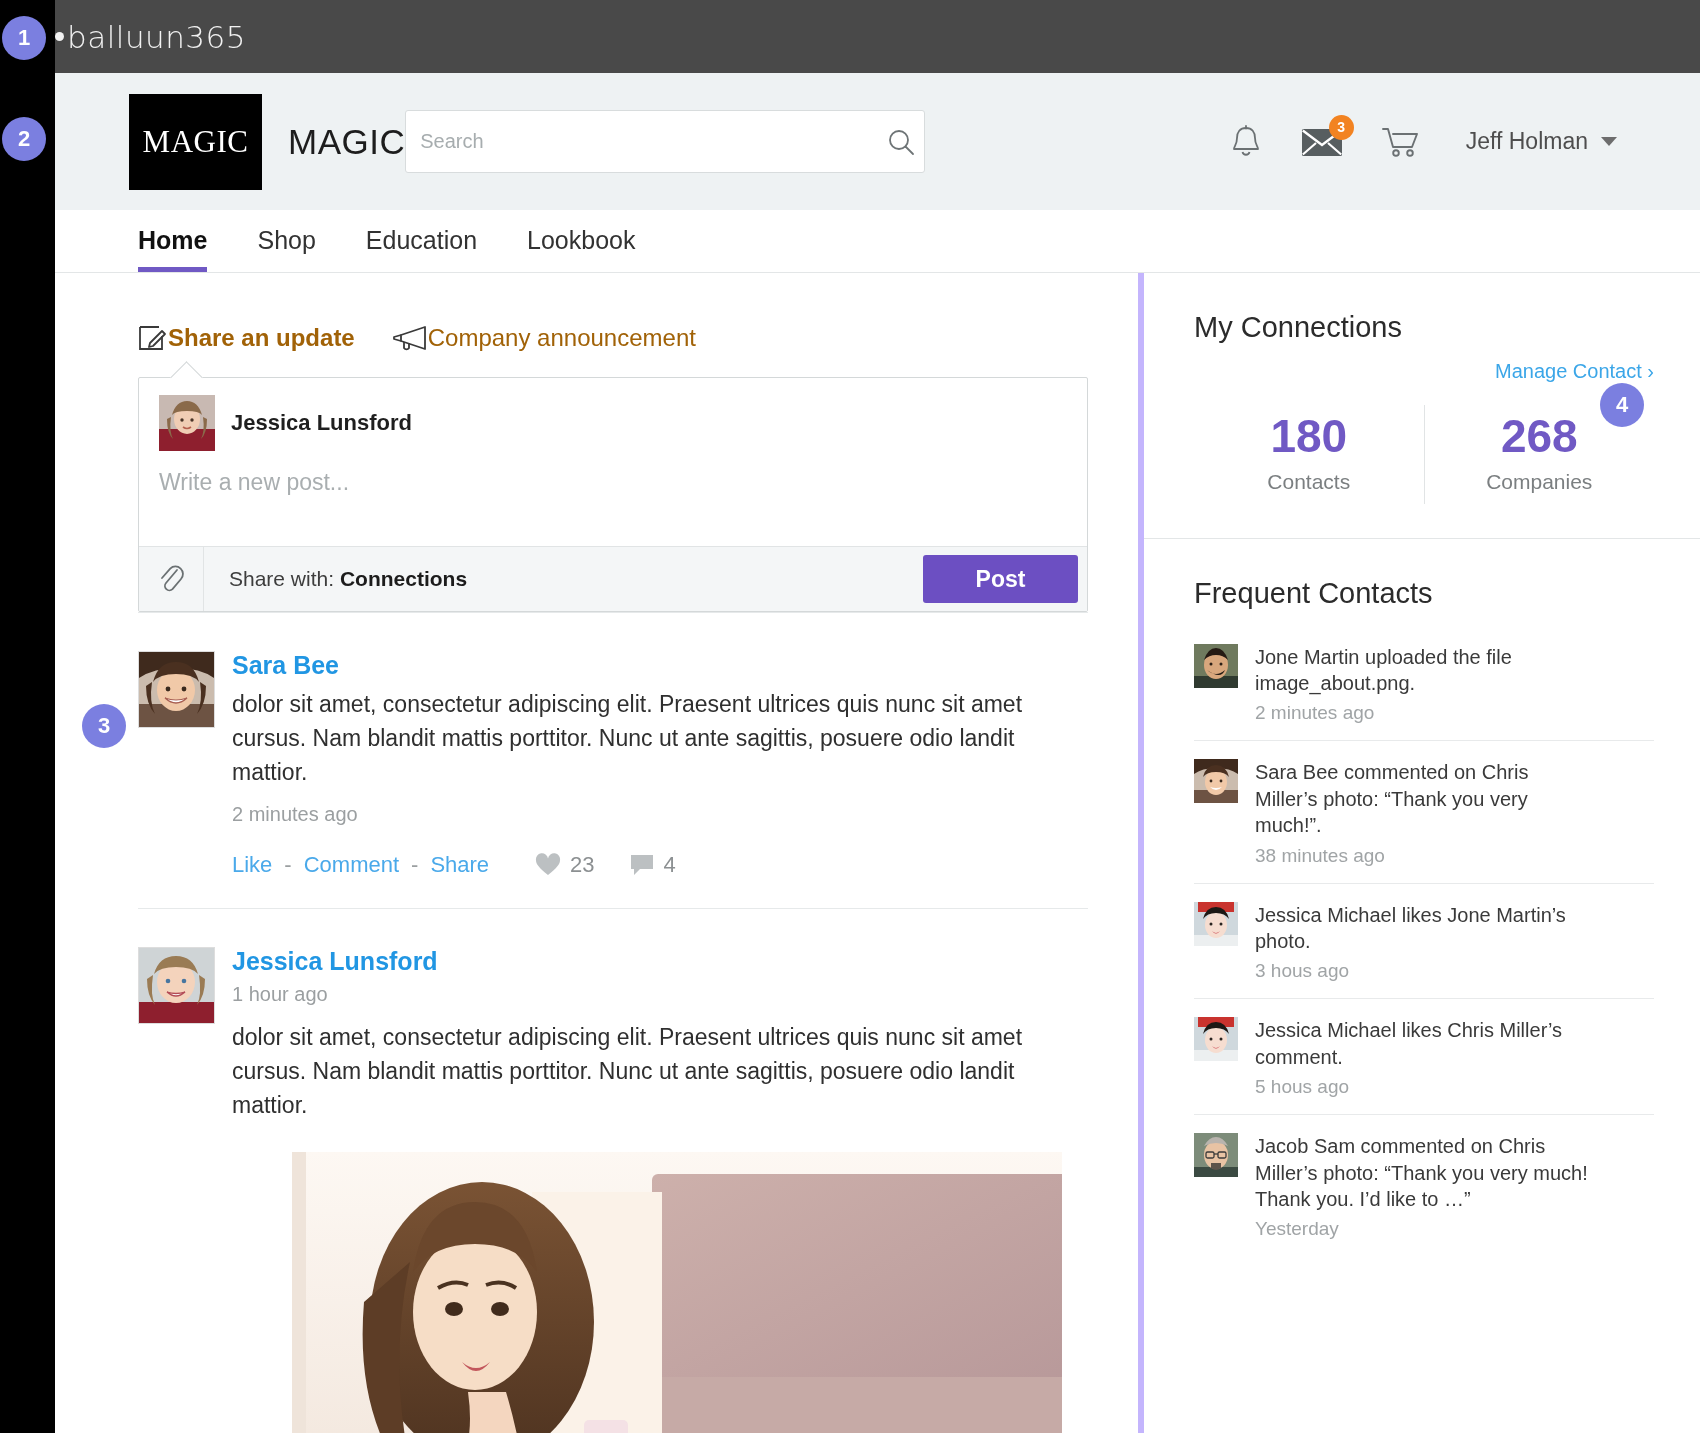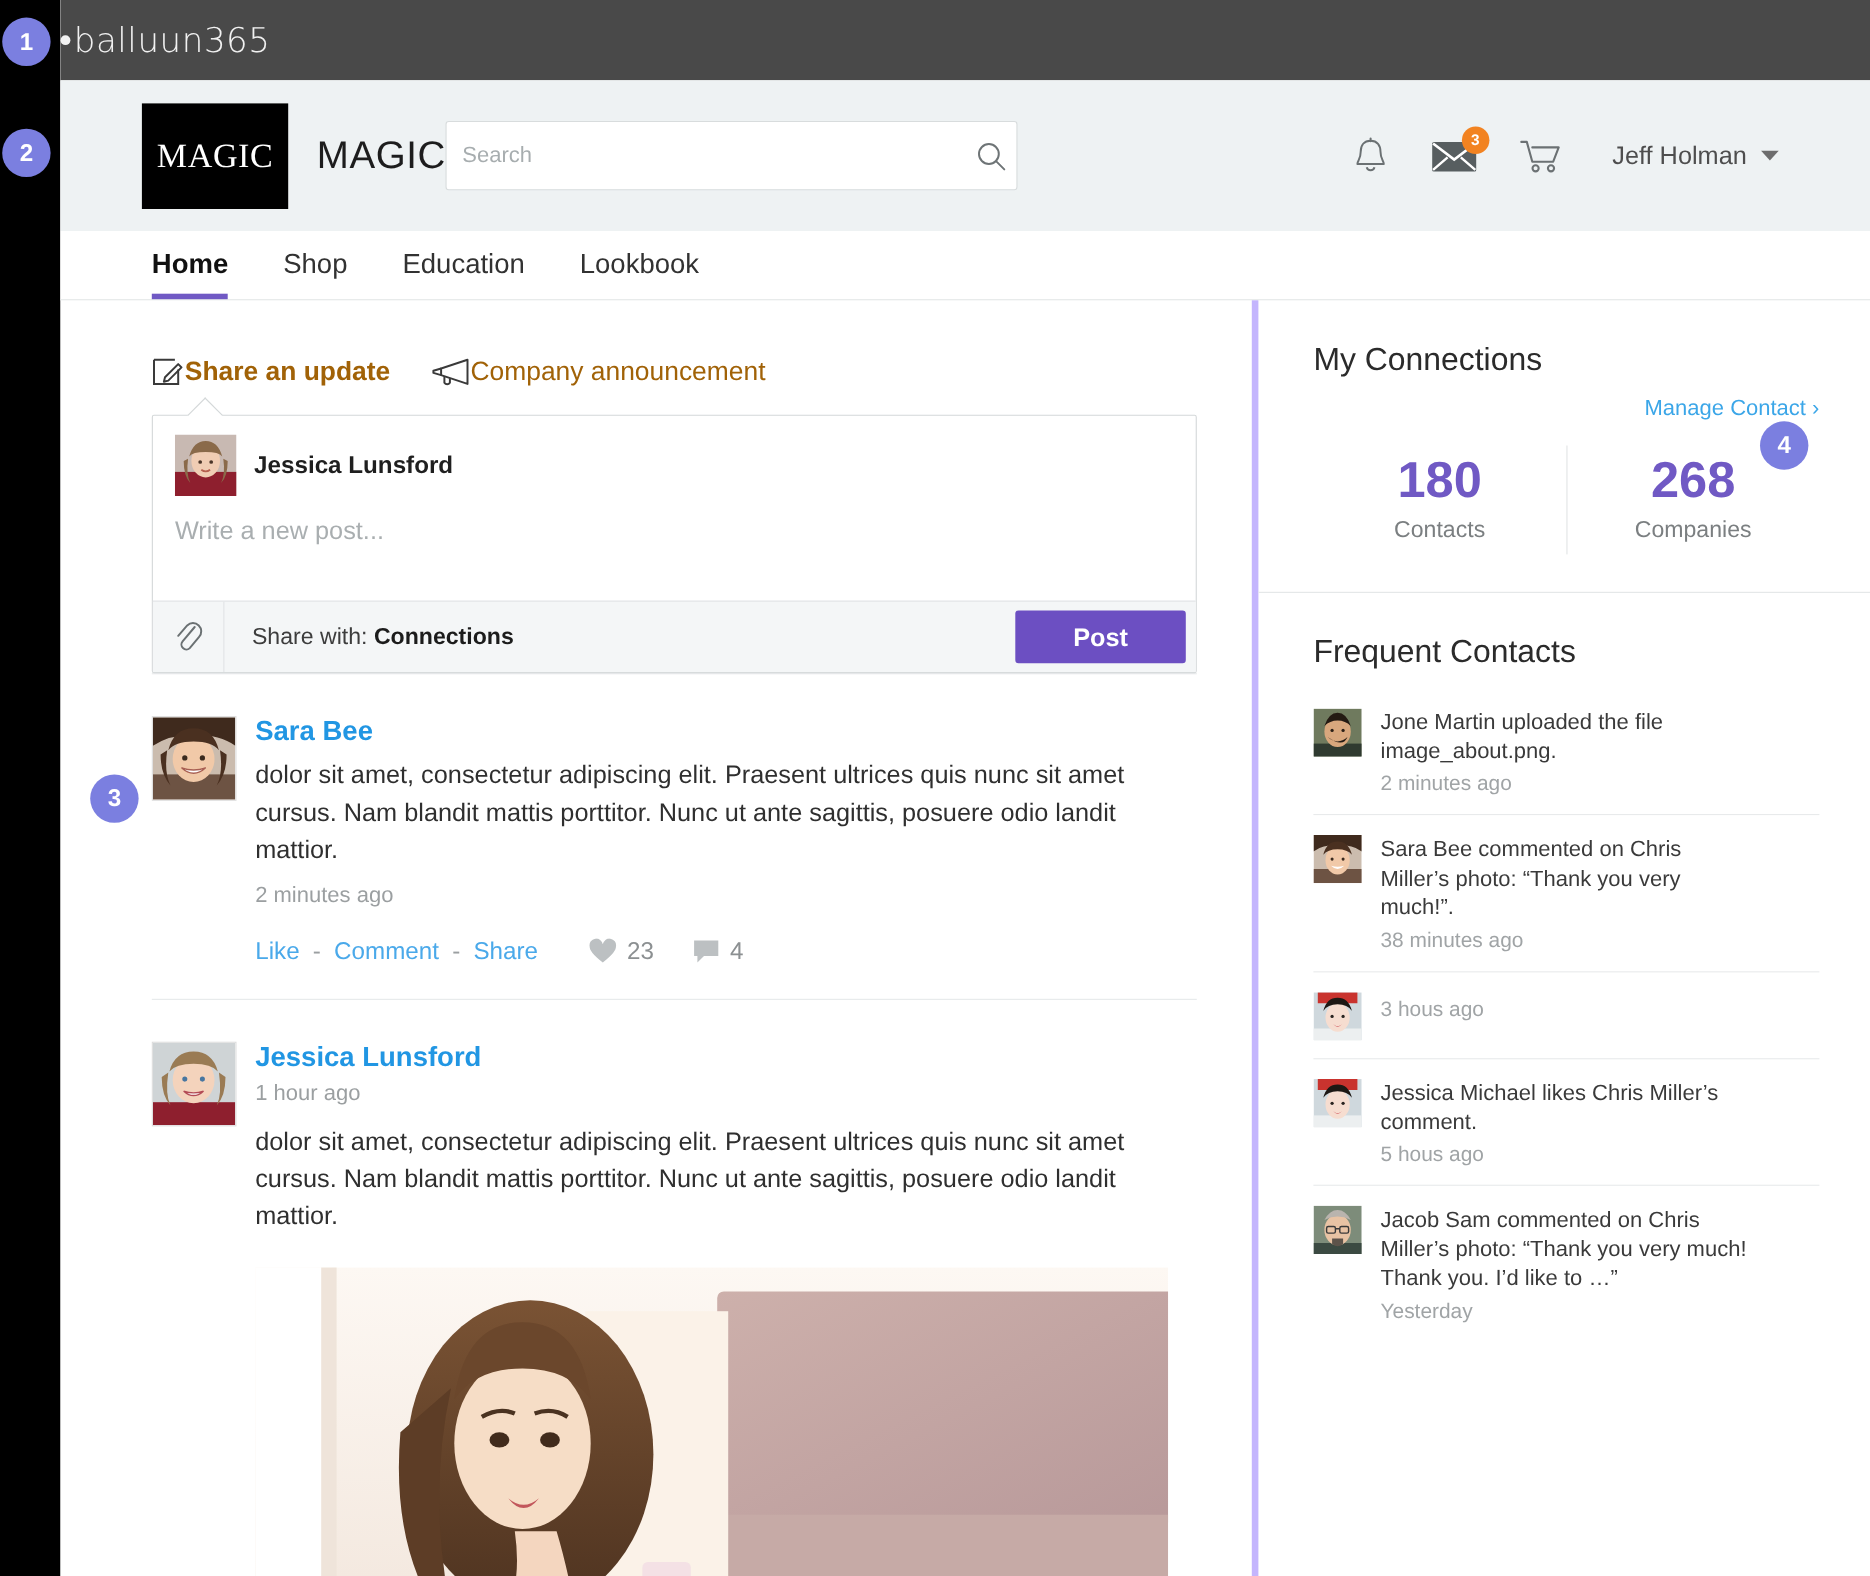--- a/index.html
+++ b/index.html
@@ -764,20 +764,21 @@
                   <rect y="33" width="44" height="11" fill="#eceff0"></rect>
                   <path d="M4 0 h36 v10 h-36 z" fill="#c9332e"></path>
                   <ellipse cx="22" cy="23" rx="11" ry="13" fill="#f6ddd0"></ellipse>
                   <path d="M9 17 q3 -12 13 -12 q10 0 13 12 q-4 -6 -13 -6 q-9 0 -13 6 z" fill="#1d1814"></path>
                   <circle cx="17" cy="22" r="1.5" fill="#2a2420"></circle>
                   <circle cx="27" cy="22" r="1.5" fill="#2a2420"></circle>
                   <path d="M18 29 q4 4 8 0 q-4 5 -8 0 z" fill="#c4333f"></path>
                 </svg>
               </div>
               <div>
+                <div class="contact-text">Jessica Michael likes Jone Martin’s photo.</div>
                 <div class="contact-time">3 hous ago</div>
               </div>
             </div>
 
             <div class="contact-item">
               <div class="contact-avatar">
                 <svg width="44" height="44" viewBox="0 0 44 44">
                   <rect width="44" height="44" fill="#cfd8dd"></rect>
                   <rect y="33" width="44" height="11" fill="#eceff0"></rect>
                   <path d="M4 0 h36 v10 h-36 z" fill="#c9332e"></path>

